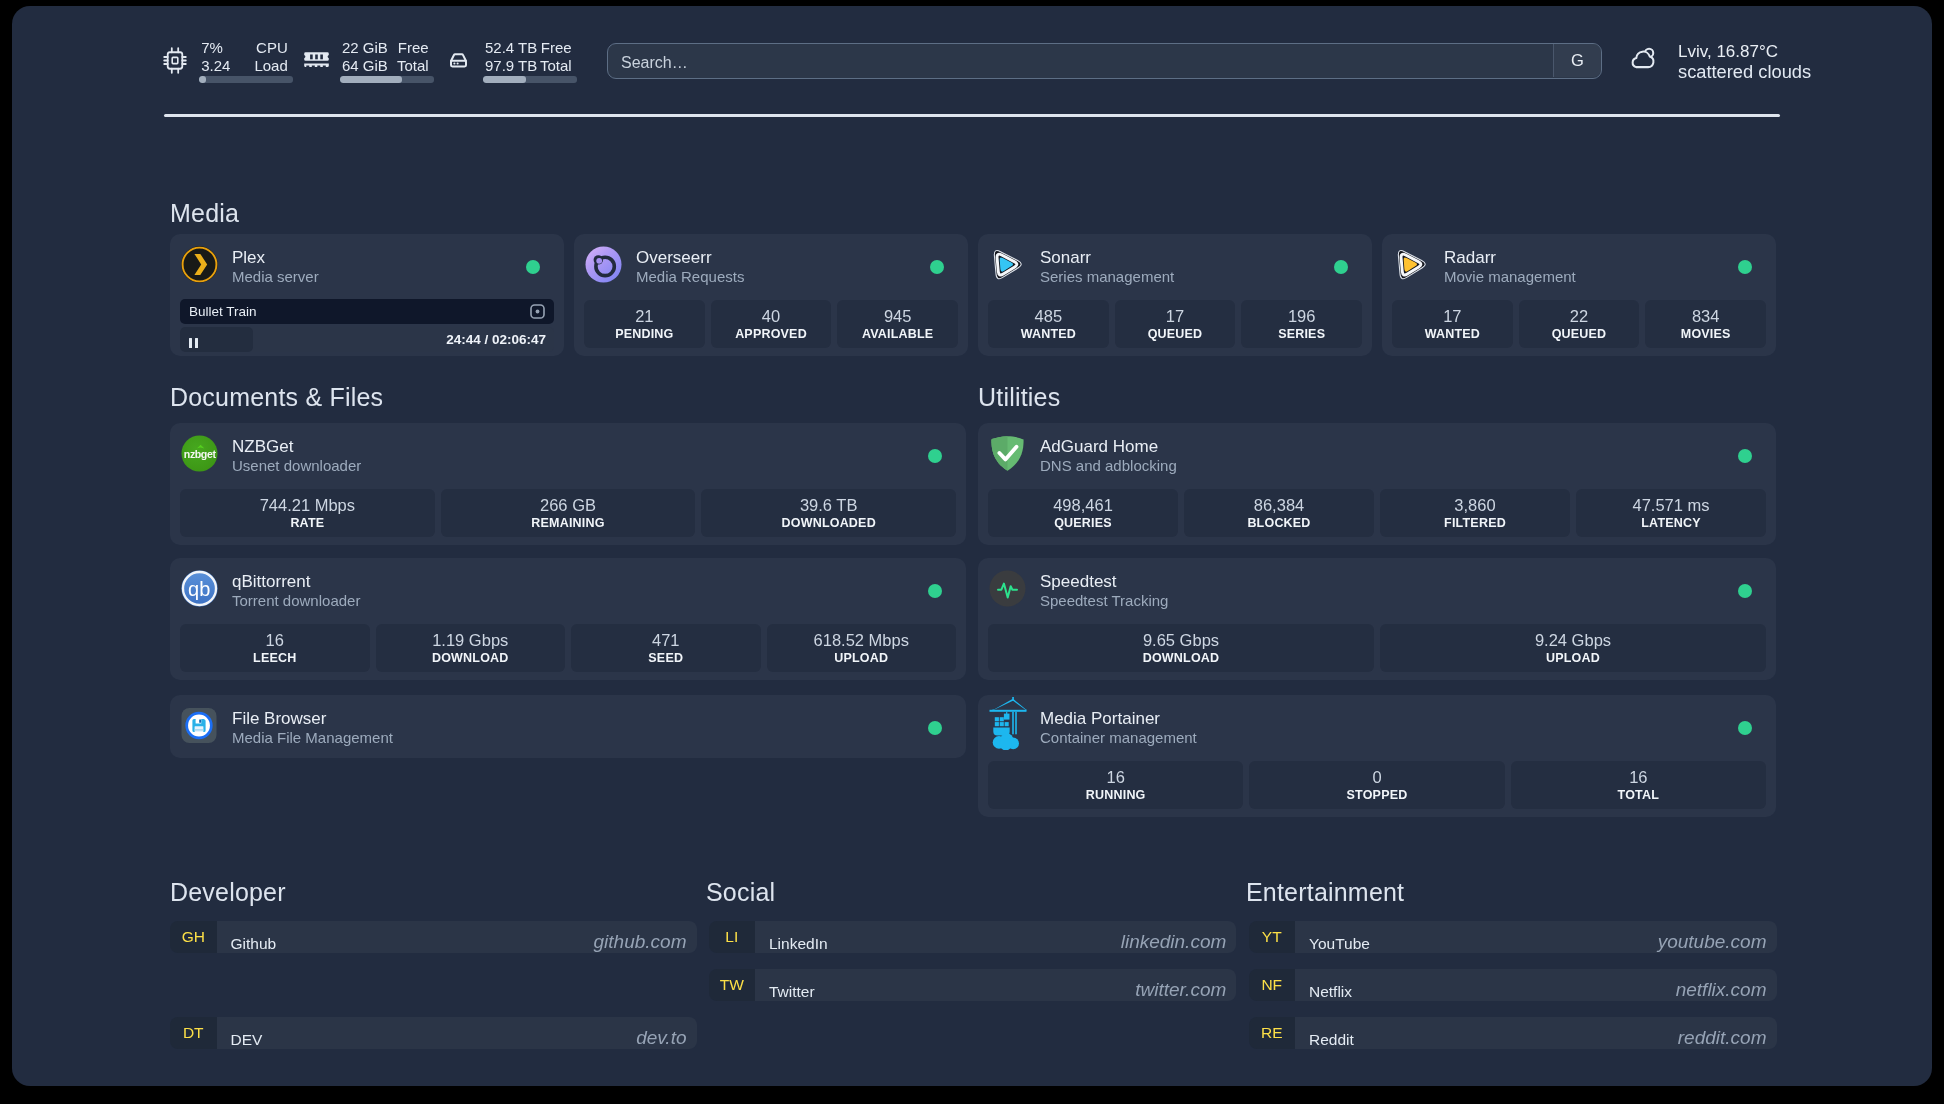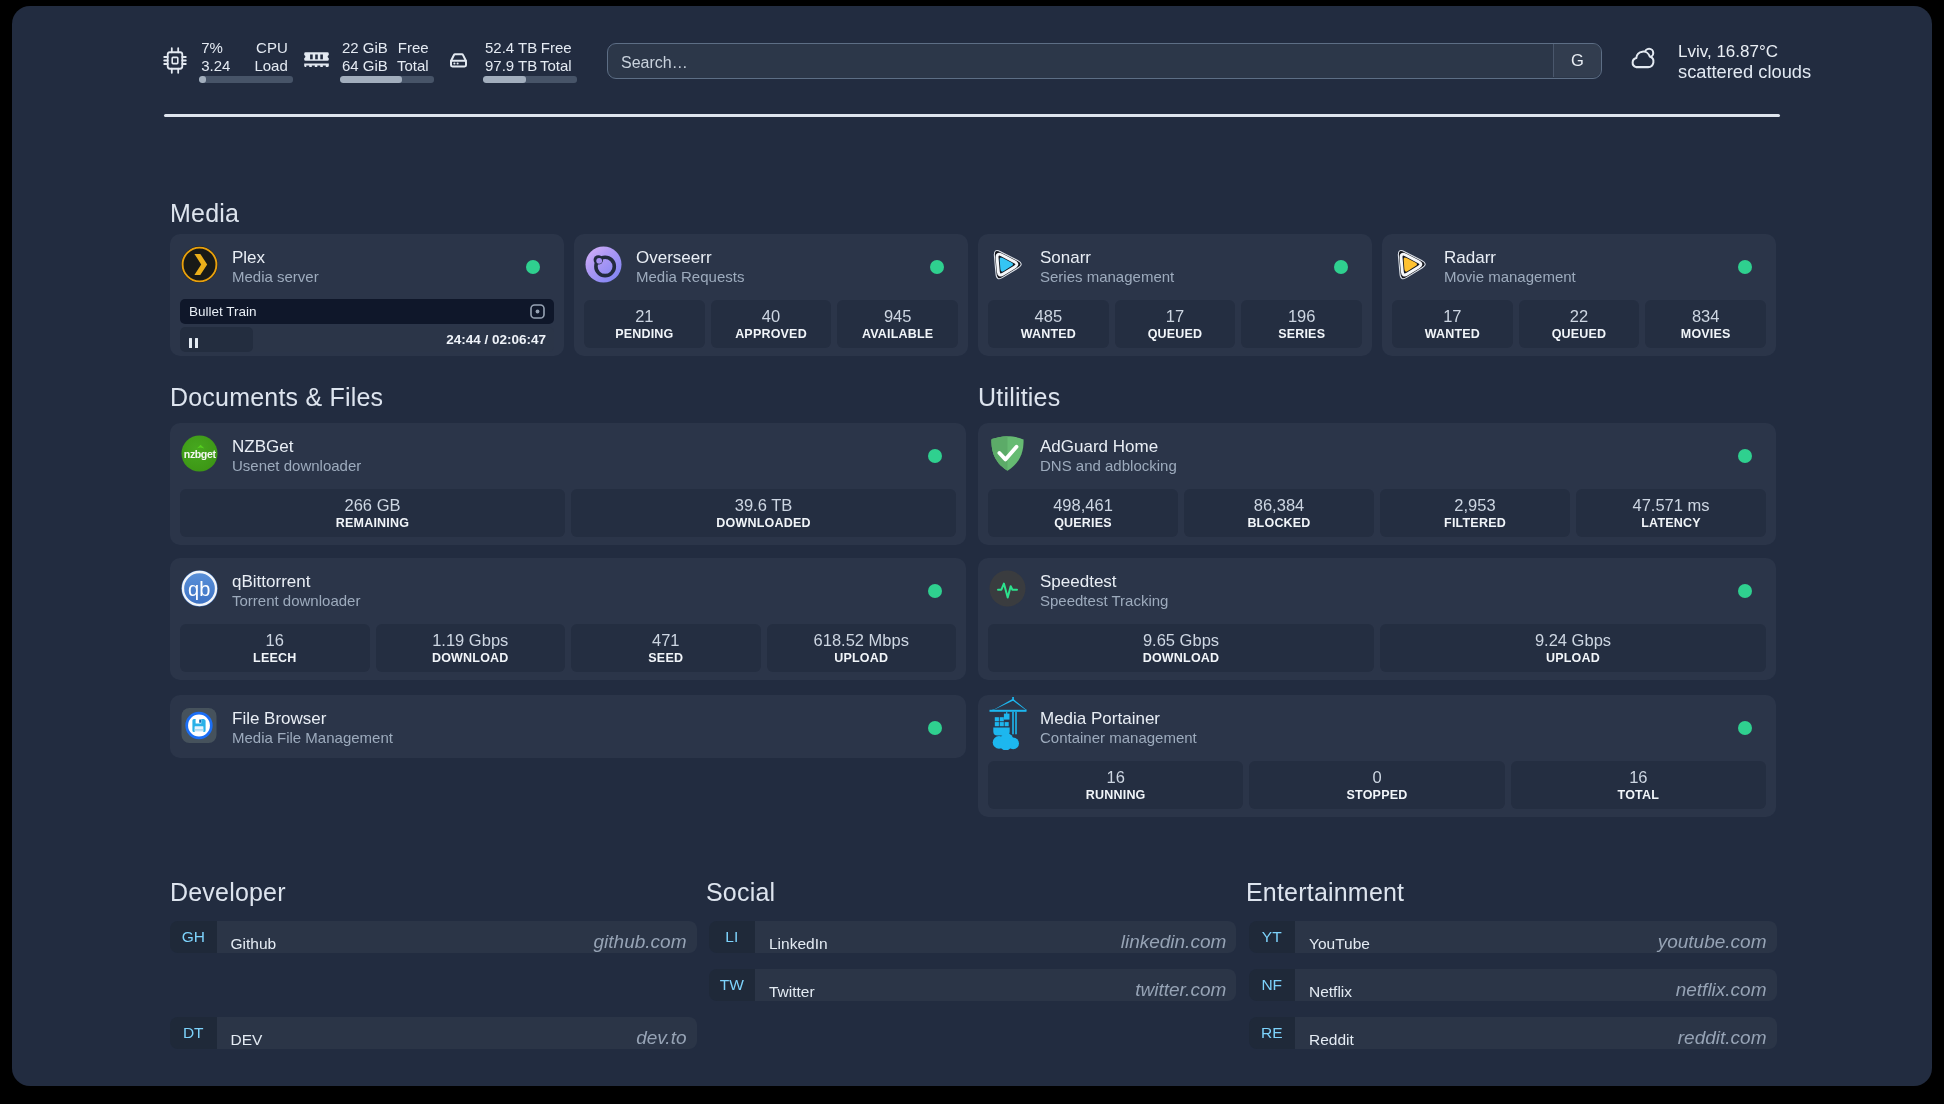--- a/index.html
+++ b/index.html
@@ -45,21 +45,21 @@
 .prow1 { position:absolute; left:10px; right:10px; top:65px; height:25px; background:#0f172a; border-radius:5px; display:flex; align-items:center; justify-content:space-between; padding:0 9px; font-size:13.5px; font-weight:500; color:#e8eef5; }
 .prow2 { position:absolute; left:10px; right:10px; top:93px; height:25px; background:#2b3548; border-radius:5px; overflow:hidden; }
 .pfill { position:absolute; left:0; top:0; bottom:0; width:19.5%; background:#232d3f; border-radius:5px; }
 .pause { position:absolute; left:9px; top:7px; }
 .pause i { display:inline-block; width:2.8px; height:10.5px; background:#e3eaf2; margin-right:3px; border-radius:0.5px; }
 .ptime { position:absolute; right:8px; top:4.5px; font-size:13.5px; font-weight:600; color:#eff3f9; }
 .cast { margin-top:2px; }
 
 
 .bm { position:absolute; height:32px; }
-.bma { position:absolute; left:0; top:0; width:46.5px; height:32px; background:#1f2939; border-radius:8px 0 0 8px; display:flex; align-items:center; justify-content:center; font-size:15.5px; color:#7dd3fc; }
+.bma { position:absolute; left:0; top:0; width:46.5px; height:32px; background:#1f2939; border-radius:8px 0 0 8px; display:flex; align-items:center; justify-content:center; font-size:15.5px; color:#fde047; }
 .bmp { position:absolute; left:46.5px; right:0; top:0; height:32px; background:#2b3547; border-radius:0 8px 8px 0; display:flex; align-items:flex-end; justify-content:space-between; padding:0 10px 0 14px; }
 .bmn { font-size:15.5px; color:#e4ebf3; }
 .bmd { font-size:19px; color:#96a3b5;font-style:italic; }
 </style>
 </head>
 <body>
 <div class="page">
 
 <div class="resicon" style="left:151px;top:40.5px"><svg width="24" height="27" viewBox="0 0 24 24" fill="none" stroke="#e3e9f1" stroke-width="1.8" stroke-linecap="round" preserveAspectRatio="none">
 <rect x="4.7" y="4.7" width="14.6" height="14.6" rx="2.2"></rect>
@@ -271,20 +271,24 @@
 <text x="18.7" y="22.8" font-family="Liberation Sans, sans-serif" font-size="10.6" font-weight="600" text-anchor="middle" fill="#f4f7f2" letter-spacing="-0.4">nzbget</text>
 </svg></div>
     <div class="ht">
       <div class="t1">NZBGet</div>
       <div class="t2">Usenet downloader</div>
     </div>
     <div class="dot"></div>
   </div>
   <div class="stats">
         <div class="sb">
+          <div class="sv">744.21 Mbps</div>
+          <div class="sl">RATE</div>
+        </div>
+        <div class="sb">
           <div class="sv">266 GB</div>
           <div class="sl">REMAINING</div>
         </div>
         <div class="sb">
           <div class="sv">39.6 TB</div>
           <div class="sl">DOWNLOADED</div>
         </div>
       </div>
 </div>
 
@@ -365,21 +369,21 @@
   <div class="stats">
         <div class="sb">
           <div class="sv">498,461</div>
           <div class="sl">QUERIES</div>
         </div>
         <div class="sb">
           <div class="sv">86,384</div>
           <div class="sl">BLOCKED</div>
         </div>
         <div class="sb">
-          <div class="sv">2,953</div>
+          <div class="sv">3,860</div>
           <div class="sl">FILTERED</div>
         </div>
         <div class="sb">
           <div class="sv">47.571 ms</div>
           <div class="sl">LATENCY</div>
         </div>
       </div>
 </div>
 
 <div class="card" style="left:966px;top:552px;width:798px;height:122px">

